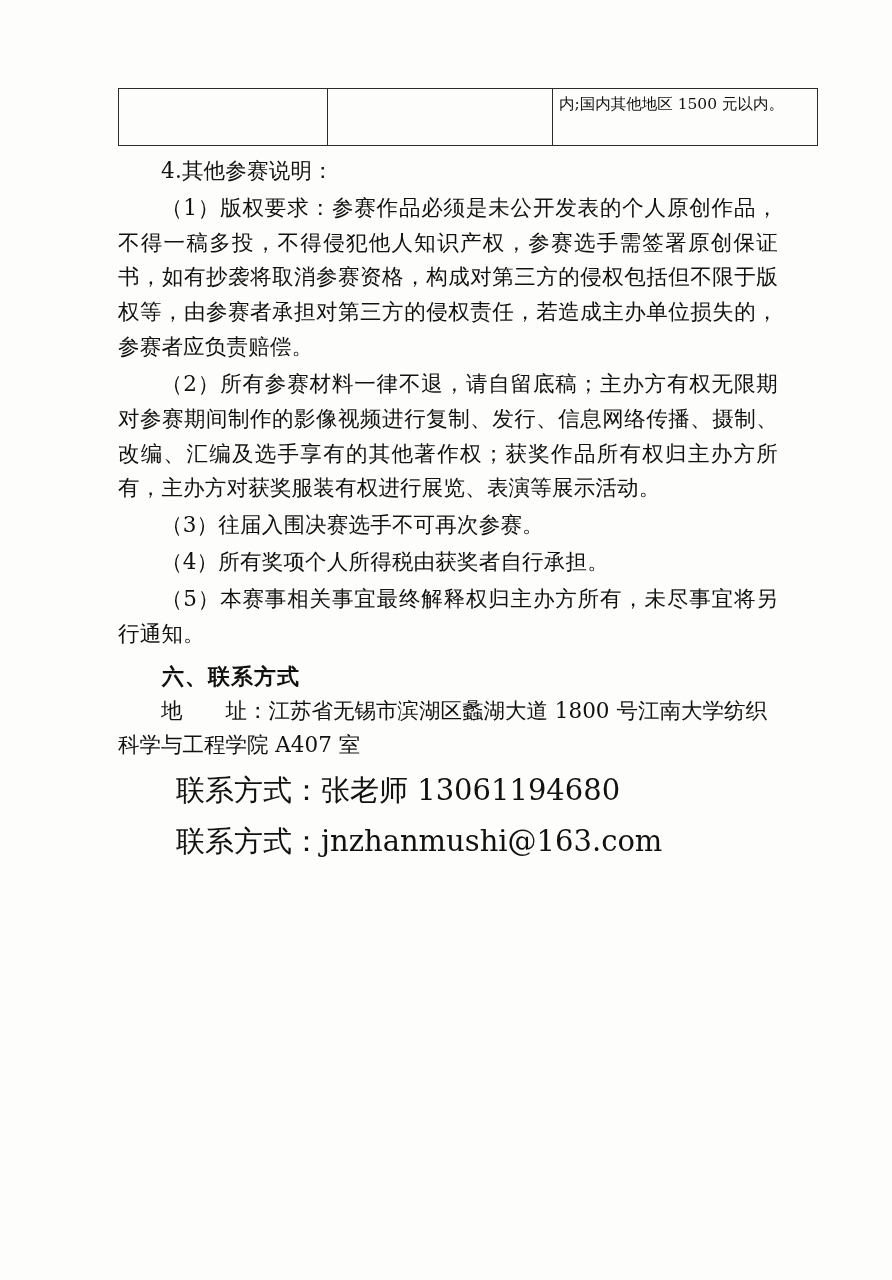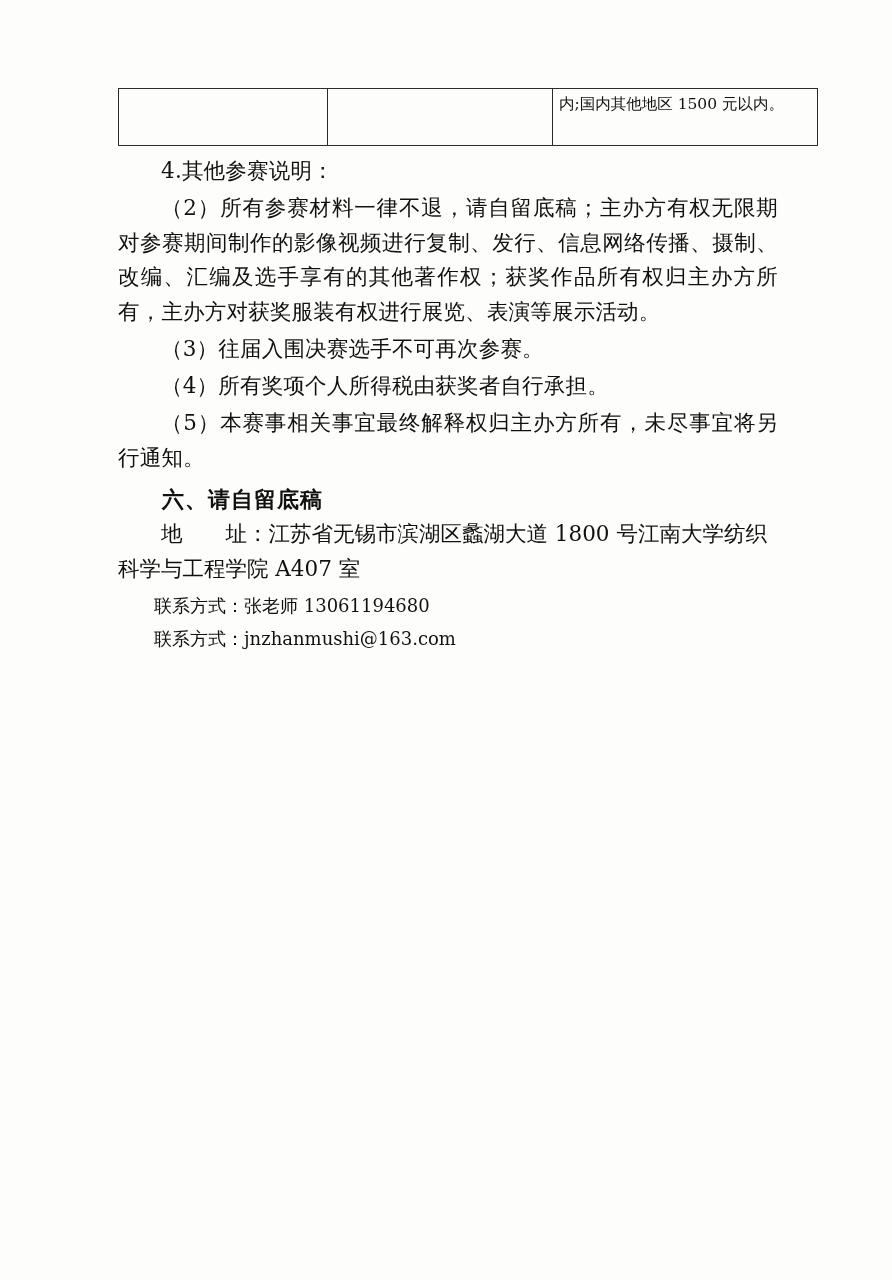--- a/index.html
+++ b/index.html
@@ -66,21 +66,21 @@
     text-indent: 2em;
     letter-spacing: 1px;
   }
 
   .latin {
     font-family: "DejaVu Serif", "Liberation Serif", serif;
     text-align: right;
   }
   p.contact-line {
     margin: 0;
-    font-size: 18px;
+    font-size: 29px;
     line-height: 1.62;
     text-indent: 2em;
   }
   p.contact-sub {
     margin: 0;
     font-size: 21.5px;
     line-height: 1.62;
     padding-left: 4.6em;
   }
   p.addr {
@@ -104,30 +104,31 @@
         <td class="c2"></td>
         <td class="c3">内;国内其他地区 1500 元以内。</td>
       </tr>
     </tbody>
       </table>
 
     <div class="spacer-sm"></div>
 
     <p class="para indent">4.其他参赛说明：</p>
 
+    <p class="para indent">（1）版权要求：参赛作品必须是未公开发表的个人原创作品，不得一稿多投，不得侵犯他人知识产权，参赛选手需签署原创保证书，如有抄袭将取消参赛资格，构成对第三方的侵权包括但不限于版权等，由参赛者承担对第三方的侵权责任，若造成主办单位损失的，参赛者应负责赔偿。</p>
 
     <p class="para indent">（2）所有参赛材料一律不退，请自留底稿；主办方有权无限期对参赛期间制作的影像视频进行复制、发行、信息网络传播、摄制、改编、汇编及选手享有的其他著作权；获奖作品所有权归主办方所有，主办方对获奖服装有权进行展览、表演等展示活动。</p>
 
     <p class="para indent">（3）往届入围决赛选手不可再次参赛。</p>
 
     <p class="para indent">（4）所有奖项个人所得税由获奖者自行承担。</p>
 
     <p class="para indent">（5）本赛事相关事宜最终解释权归主办方所有，未尽事宜将另行通知。</p>
 
-    <p class="heading">六、请自留底稿</p>
+    <p class="heading">六、联系方式</p>
 
 
     <p class="addr"><span>地　　址：</span><span>江苏省无锡市滨湖区蠡湖大道 1800 号江南大学纺织科学与工程学院 A407 室</span></p>
 
     <div class="spacer-sm"></div>
 
     <p class="contact-line"><span>联系方式：</span><span>张老师 13061194680</span></p>
 
 
     <div class="spacer-sm"></div>

